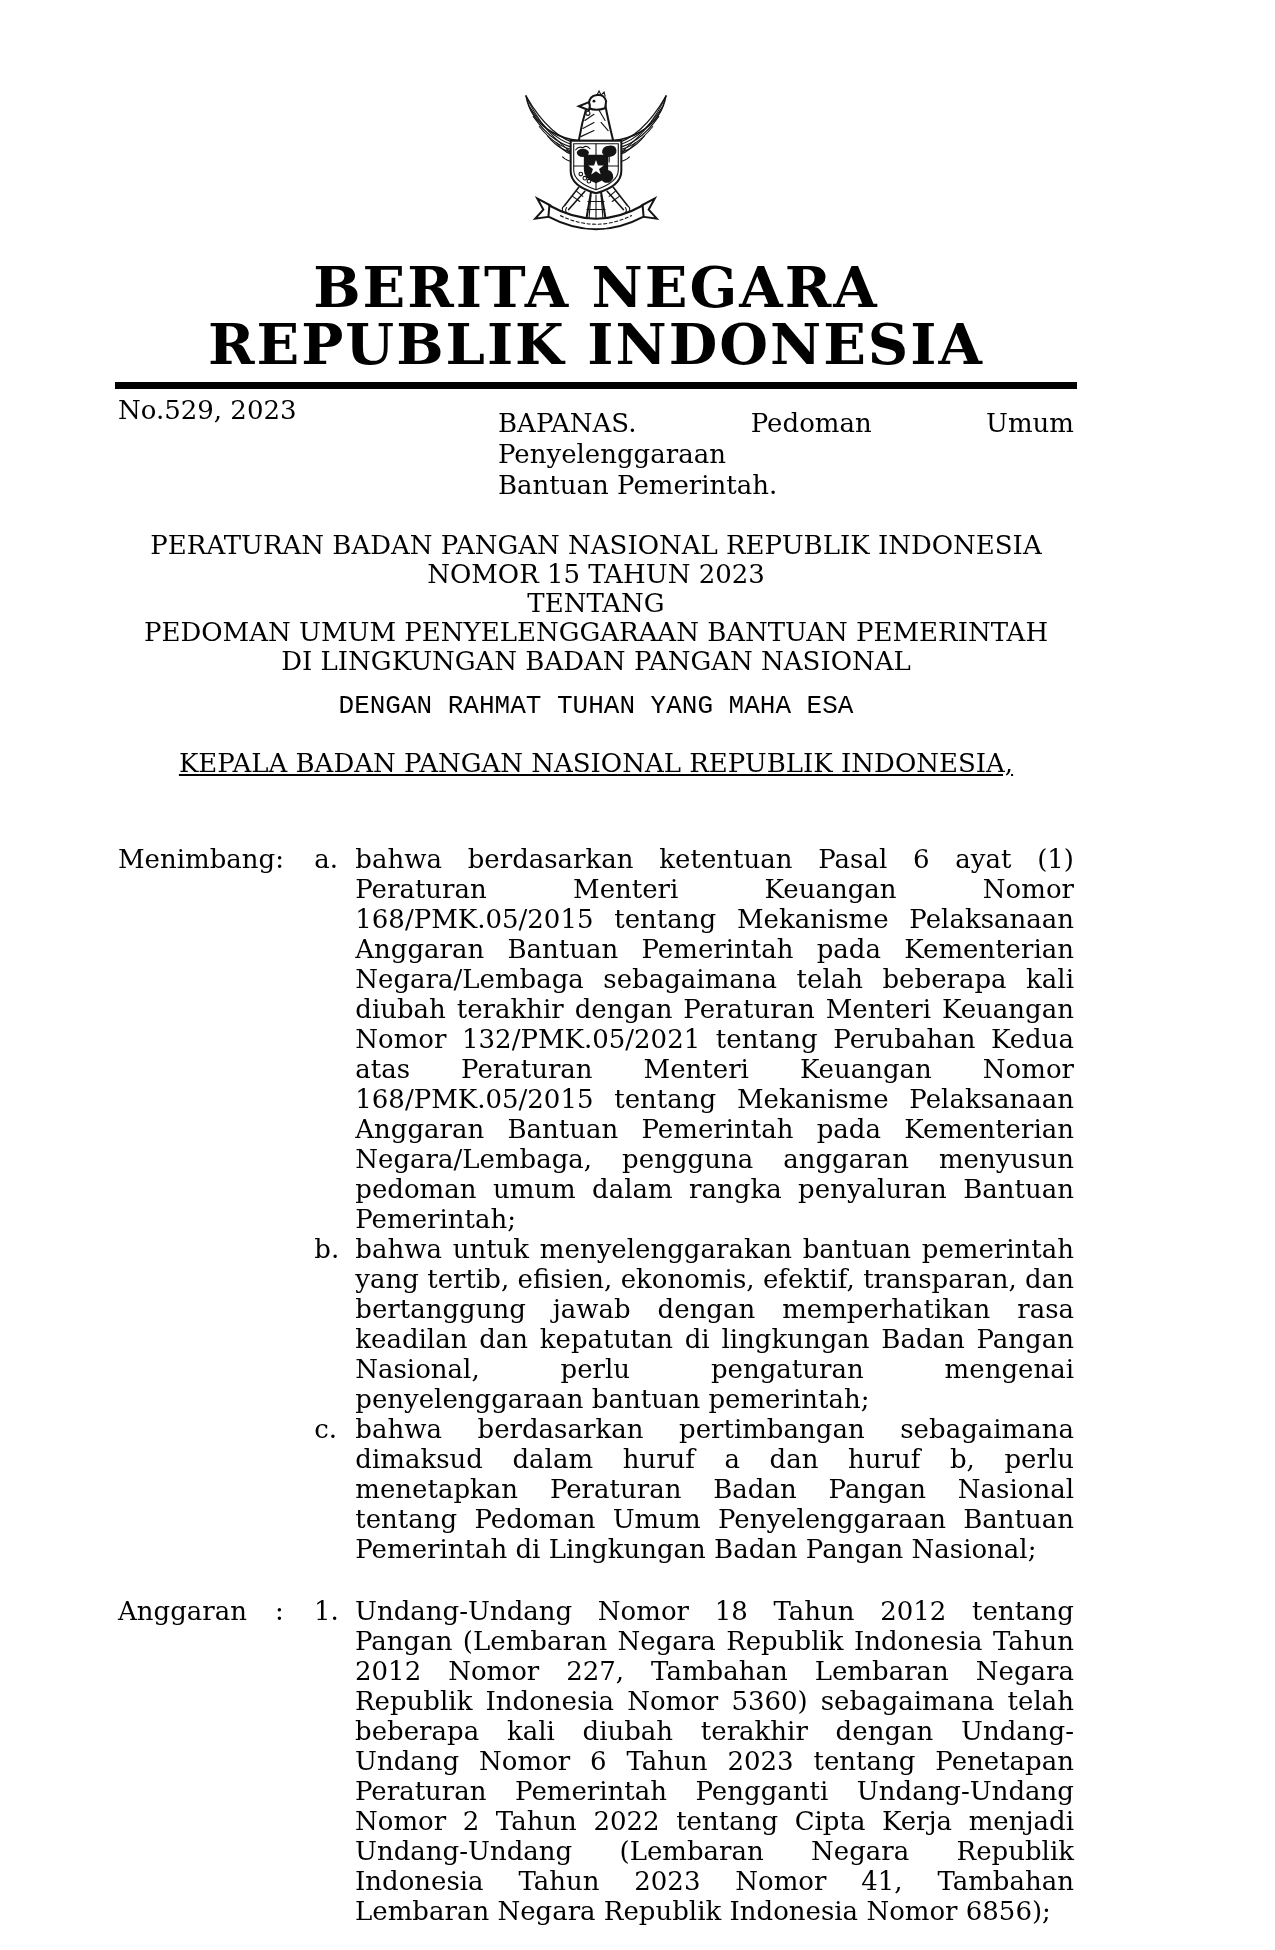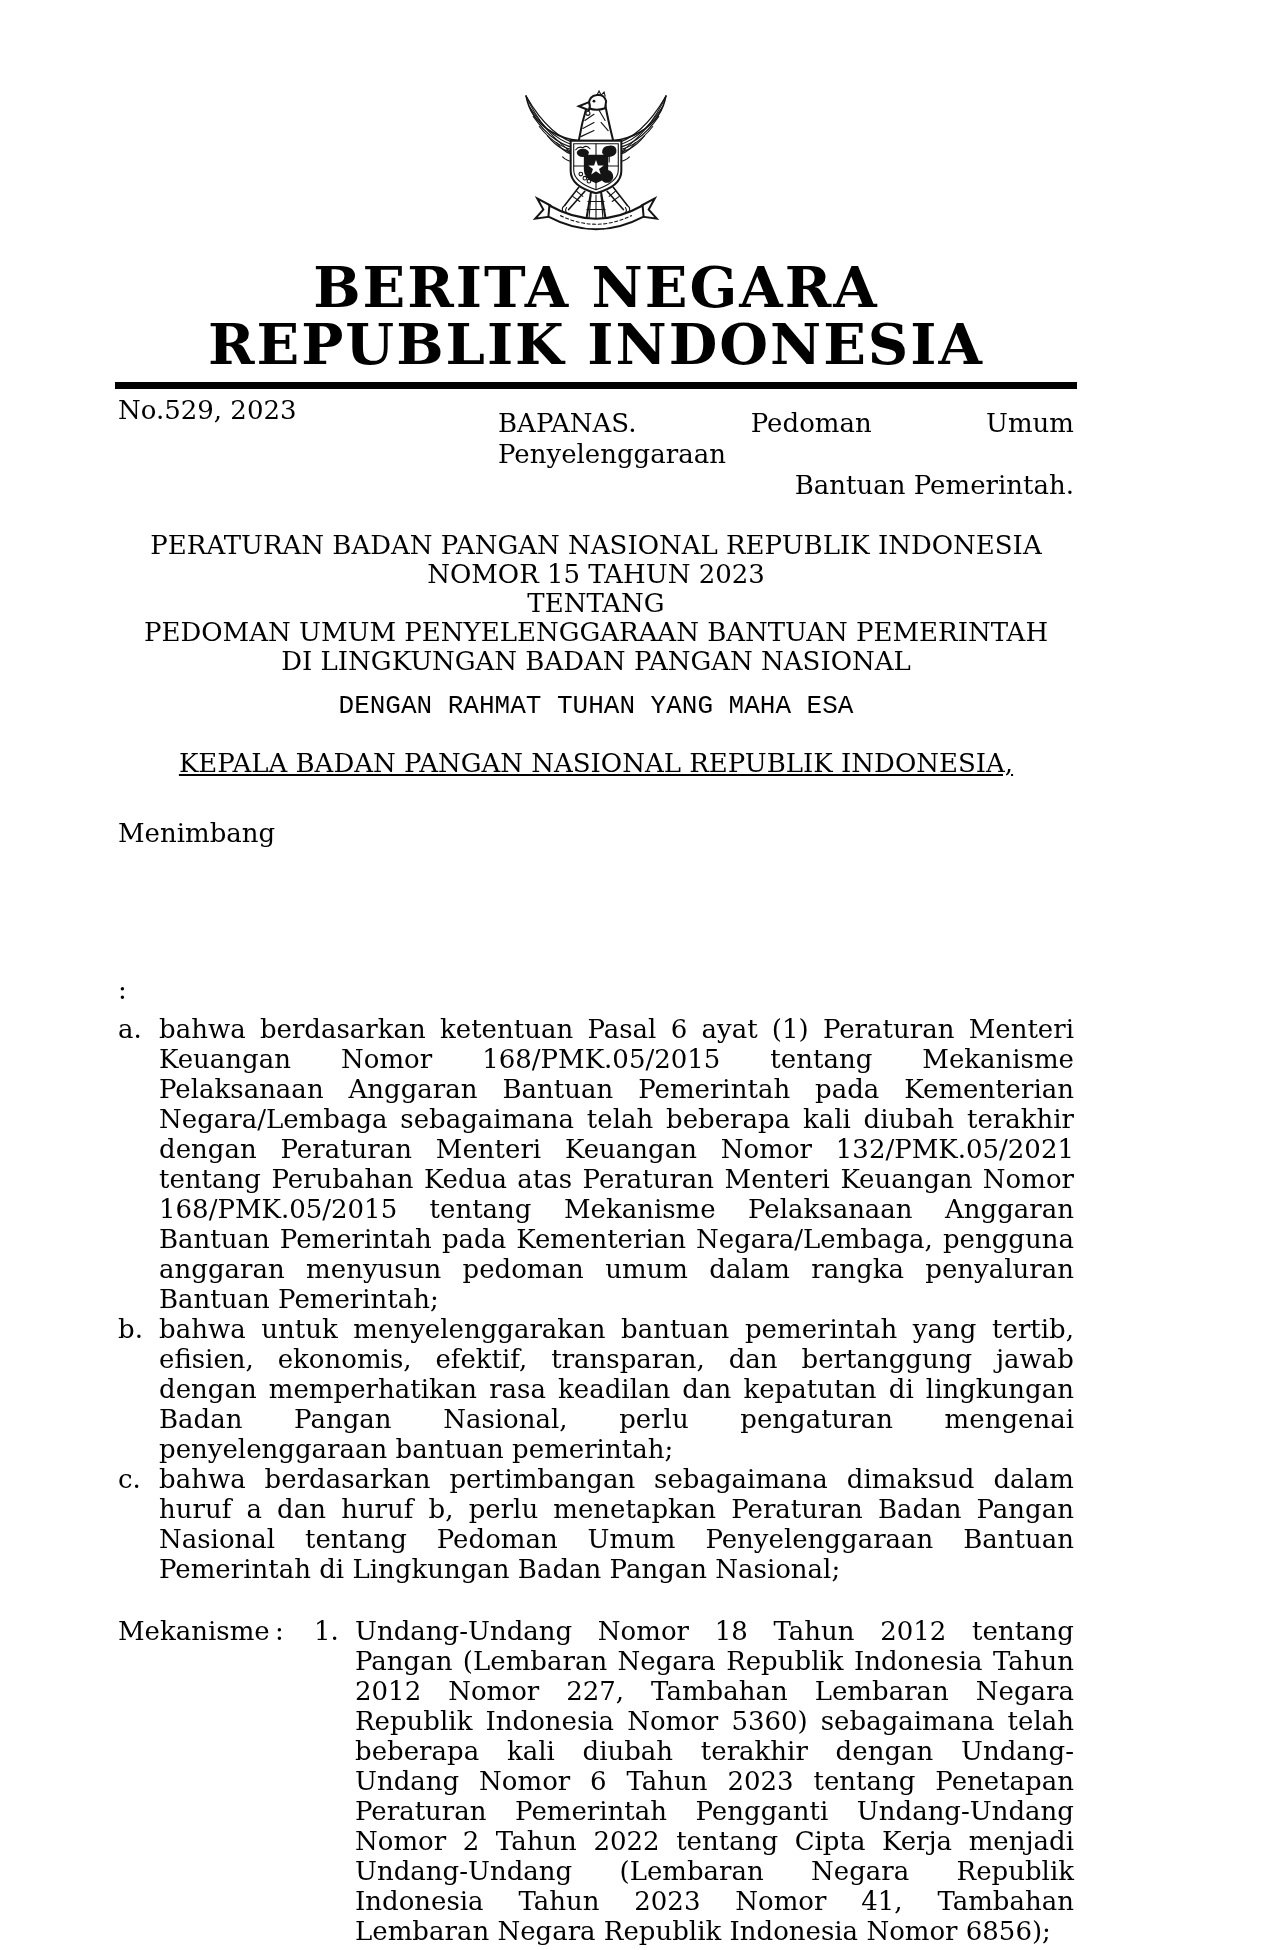--- a/index.html
+++ b/index.html
@@ -36,41 +36,41 @@
 
   .masthead-row {
     display: flex;
     margin: 6px 118px 0 118px;
     font-size: 26px;
     line-height: 31px;
   }
   .issue-no { width: 380px; flex: 0 0 380px; }
   .abstract { flex: 1; }
   .abstract .abs1 { text-align: justify; text-align-last: justify; margin-top: 13px; }
-  .abstract .abs2 { text-align: right; }
+  .abstract .abs2 { text-align: left; }
 
   
   .title-block {
     margin-top: 30px;
     text-align: center;
     font-size: 26px;
     line-height: 29px;
   }
   .centerline { text-align: center; font-size: 26px; line-height: 29px; }
   .invocation { margin-top: 16px; font-family: Liberation Mono, monospace; }
   .official   { margin-top: 28px; text-decoration: underline; }
 
   
   .clause {
     display: flex;
     margin: 0 118px;
     font-size: 26px;
     line-height: 30px;
   }
-  .clause.first  { margin-top: 40px; flex-direction: column; }
+  .clause.first  { margin-top: 66px; }
   .clause.second { margin-top: 32px; }
   .clabel { flex: 0 0 157px; }
   .ccolon { flex: 0 0 39px; }
   .citems { flex: 1; }
   .citem  { display: flex; }
   .cmark  { flex: 0 0 41px; }
   .ctext  { flex: 1; margin: 0; text-align: justify; }
 
   
   .footer {
@@ -194,21 +194,21 @@
         <p class="ctext">bahwa untuk menyelenggarakan bantuan pemerintah yang tertib, efisien, ekonomis, efektif, transparan, dan bertanggung jawab dengan memperhatikan rasa keadilan dan kepatutan di lingkungan Badan Pangan Nasional, perlu pengaturan mengenai penyelenggaraan bantuan pemerintah;</p>
       </div>
       <div class="citem">
         <span class="cmark">c.</span>
         <p class="ctext">bahwa berdasarkan pertimbangan sebagaimana dimaksud dalam huruf a dan huruf b, perlu menetapkan Peraturan Badan Pangan Nasional tentang Pedoman Umum Penyelenggaraan Bantuan Pemerintah di Lingkungan Badan Pangan Nasional;</p>
       </div>
     </div>
   </section>
 
   <section class="clause second">
-    <div class="clabel">Mekanisme</div>
+    <div class="clabel">Anggaran</div>
     <div class="ccolon">:</div>
     <div class="citems">
       <div class="citem">
         <span class="cmark">1.</span>
         <p class="ctext">Undang-Undang Nomor 18 Tahun 2012 tentang Pangan (Lembaran Negara Republik Indonesia Tahun 2012 Nomor 227, Tambahan Lembaran Negara Republik Indonesia Nomor 5360) sebagaimana telah beberapa kali diubah terakhir dengan Undang-Undang Nomor 6 Tahun 2023 tentang Penetapan Peraturan Pemerintah Pengganti Undang-Undang Nomor 2 Tahun 2022 tentang Cipta Kerja menjadi Undang-Undang (Lembaran Negara Republik Indonesia Tahun 2023 Nomor 41, Tambahan Lembaran Negara Republik Indonesia Nomor 6856);</p>
       </div>
     </div>
   </section>
 
 

